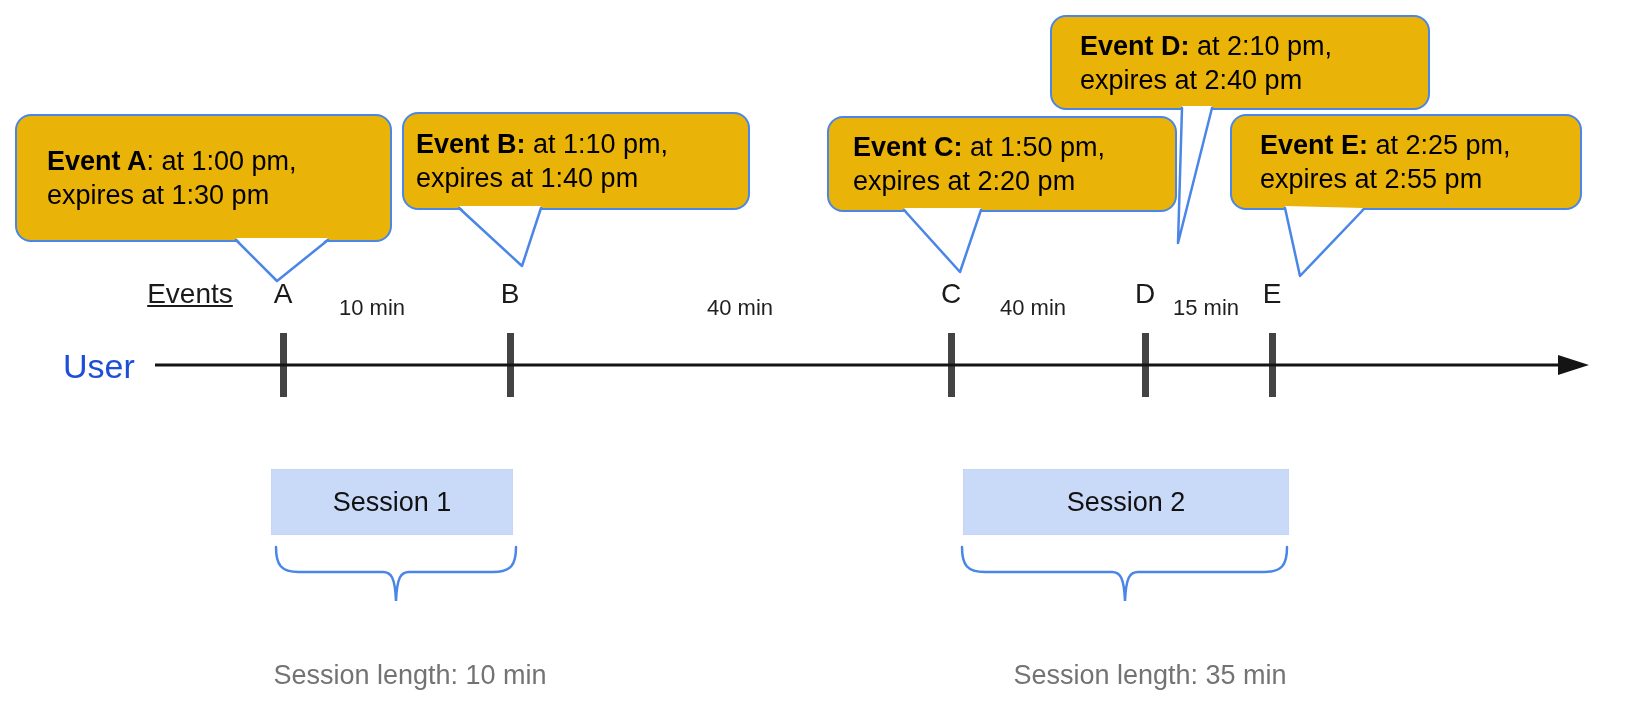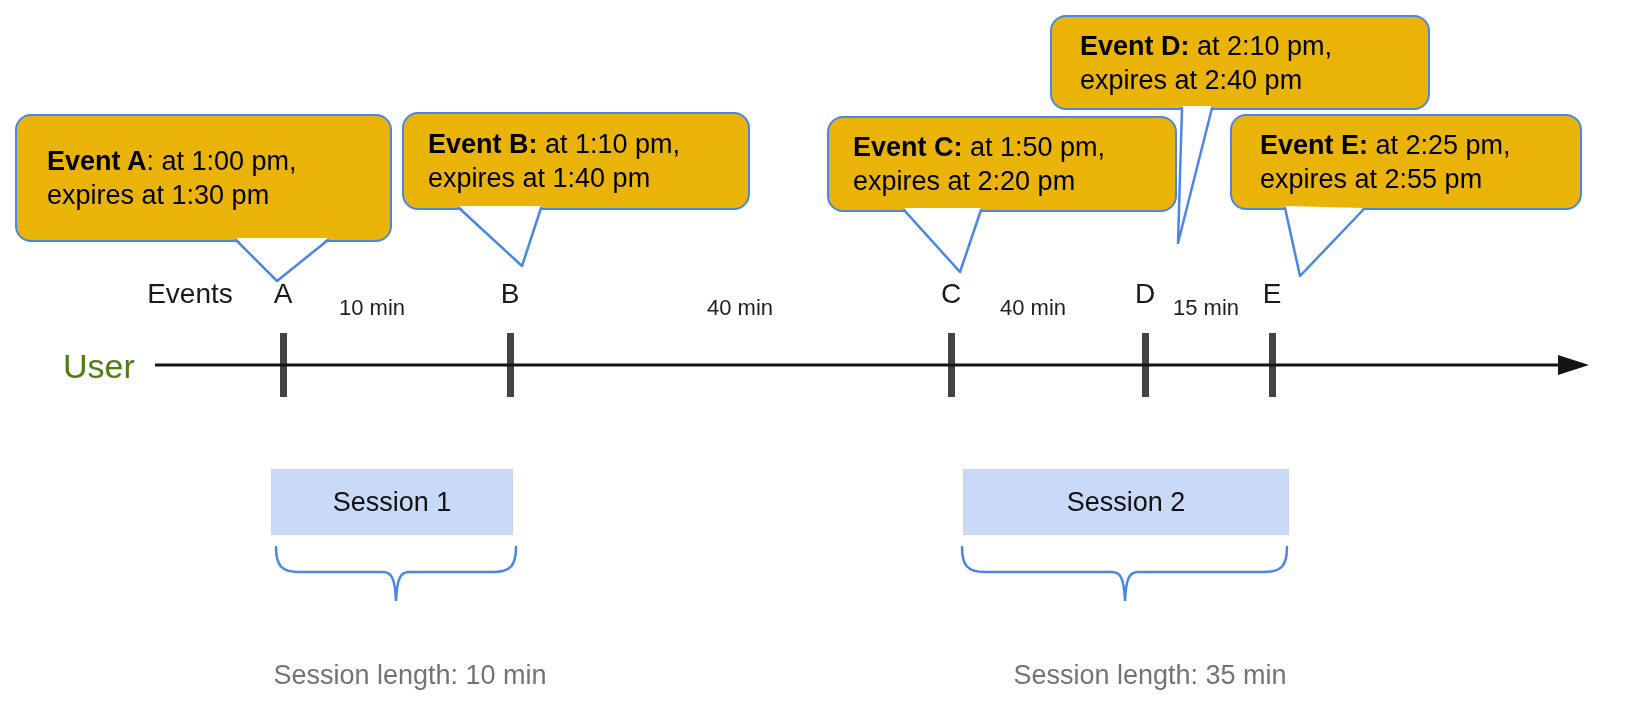--- a/index.html
+++ b/index.html
@@ -13,21 +13,21 @@
     font-size:27px;line-height:34px;color:#000;z-index:2;box-sizing:border-box;
   }
   .bubble .bold{font-weight:bold;}
   .svg-layer{position:absolute;left:0;top:0;z-index:3;pointer-events:none;}
   .tick{position:absolute;top:333px;width:7px;height:64px;background:#434343;z-index:1;}
   .letter{
     position:absolute;top:278px;transform:translateX(-50%);
     font-size:28px;color:#1a1a1a;white-space:nowrap;
   }
   .events-label{position:absolute;top:278px;transform:translateX(-50%);font-size:28px;color:#1a1a1a;}
-  .user-label{position:absolute;left:63px;top:347px;font-size:34px;color:#4d7c0f;}
+  .user-label{position:absolute;left:63px;top:347px;font-size:34px;color:#1d4ed8;}
   .min-label{
     position:absolute;top:295px;transform:translateX(-50%);
     font-size:22px;color:#1f1f1f;white-space:nowrap;
   }
   .session-box{
     position:absolute;top:437px;height:66px;background:#c9daf8;
     border:1px dotted #c3d0ef;box-sizing:border-box;
     display:flex;align-items:center;justify-content:center;
     font-size:27px;color:#111;z-index:1;margin-top:32px;
   }
@@ -39,41 +39,41 @@
 </head>
 <body>
 
 <div class="canvas">
 
   <div class="bubble" style="left:15px;top:114px;width:377px;height:128px;padding-left:30px;">
     <div><span class="bold">Event A</span><span>: at 1:00 pm,</span></div>
     <div>expires at 1:30 pm</div>
   </div>
 
-  <div class="bubble" style="left:402px;top:112px;width:348px;height:98px;padding-left:24px;">
+  <div class="bubble" style="left:402px;top:112px;width:348px;height:98px;padding-left:12px;">
     <div><span class="bold">Event B:</span><span> at 1:10 pm,</span></div>
     <div>expires at 1:40 pm</div>
   </div>
 
   <div class="bubble" style="left:827px;top:116px;width:350px;height:96px;padding-left:24px;">
     <div><span class="bold">Event C:</span><span> at 1:50 pm,</span></div>
     <div>expires at 2:20 pm</div>
   </div>
 
   <div class="bubble" style="left:1050px;top:15px;width:380px;height:95px;padding-left:28px;">
     <div><span class="bold">Event D:</span><span> at 2:10 pm,</span></div>
     <div>expires at 2:40 pm</div>
   </div>
 
   <div class="bubble" style="left:1230px;top:114px;width:352px;height:96px;padding-left:28px;">
     <div><span class="bold">Event E:</span><span> at 2:25 pm,</span></div>
     <div>expires at 2:55 pm</div>
   </div>
 
-  <div class="events-label" style="left:190px;">Events</div>
+  <div class="events-label" style="left:190px;text-decoration:underline;">Events</div>
   <div class="user-label">User</div>
 
   <div class="letter" style="left:283px;">A</div>
   <div class="letter" style="left:510px;">B</div>
   <div class="letter" style="left:951px;">C</div>
   <div class="letter" style="left:1145px;">D</div>
   <div class="letter" style="left:1272px;">E</div>
 
   <div class="min-label" style="left:372px;">10 min</div>
   <div class="min-label" style="left:740px;">40 min</div>

